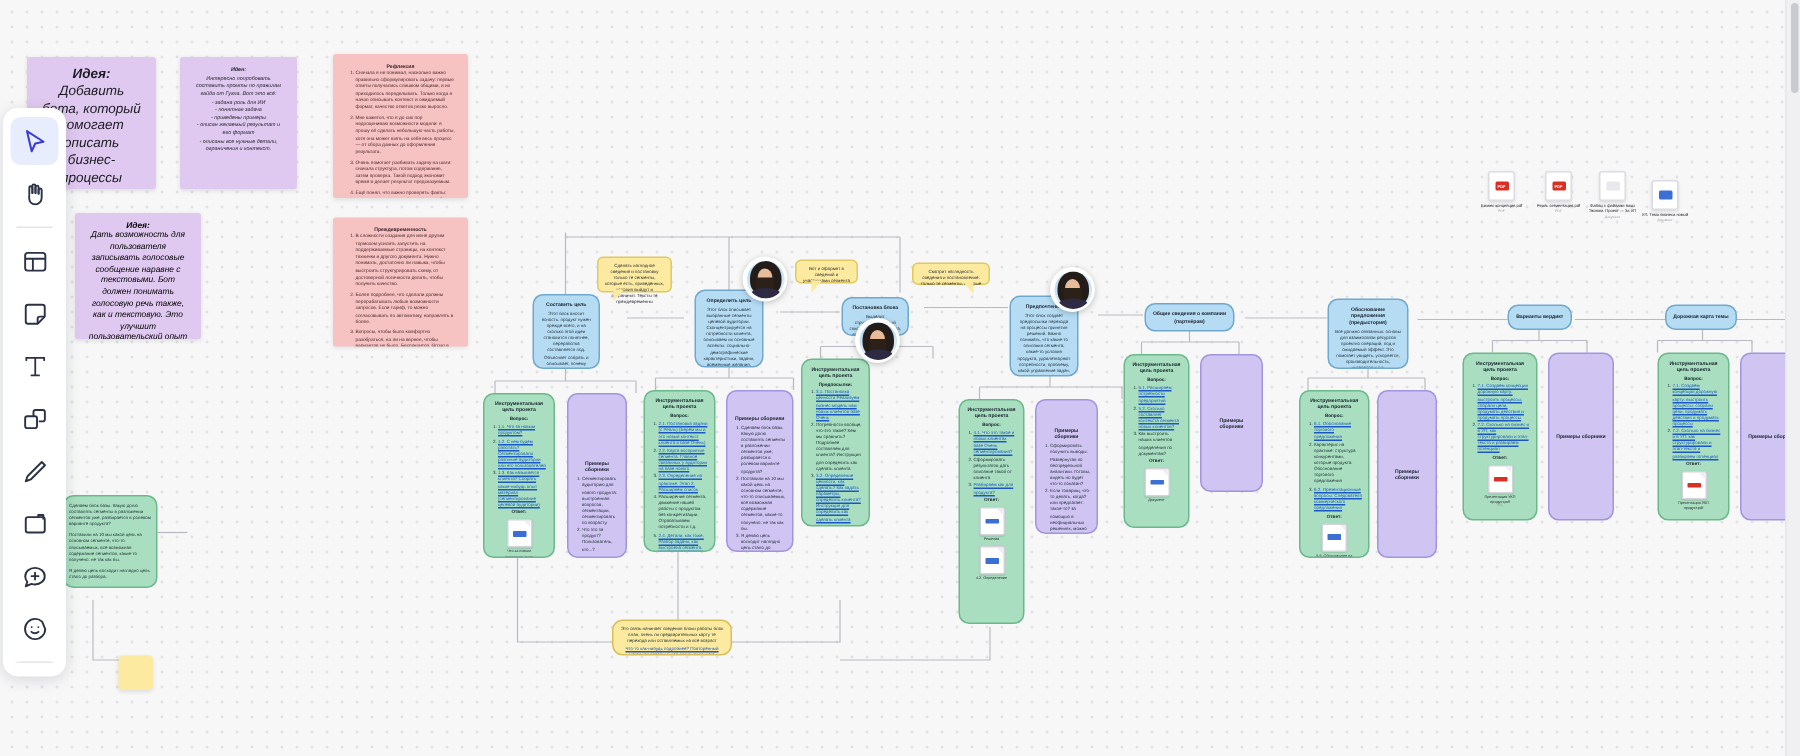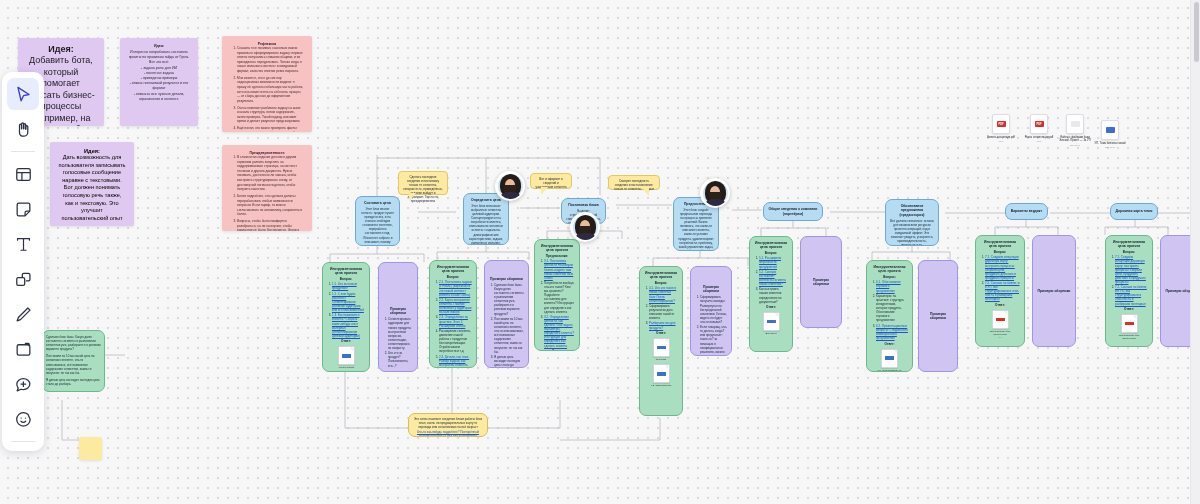--- a/index.html
+++ b/index.html
@@ -21,21 +21,21 @@
   .node{position:absolute;box-sizing:border-box;}
 
   
   .sticky{
     border-radius:2px;
     box-shadow:0 1px 3px rgba(0,0,0,.10);
     padding:6px 8px;
     display:flex;flex-direction:column;align-items:center;
     overflow:hidden;
   }
-  .sticky.purple{background:#e0c9f0;}
+  .sticky.purple{background:#e0c9f0;font-style:italic;}
   .sticky.pink{background:#f6c2c2;}
   .sticky.yellowsm{background:#fbeaa0;border-radius:3px;}
   .st-title{font-weight:bold;text-align:center;}
   .st-body{text-align:center;}
 
   
   .n1 .st-title{font-size:9px;color:#1b1b22;margin-bottom:1px;}
   .n1 .st-body{font-size:9px;line-height:11.5px;color:#1b1b22;}
   
   .tiny .st-title{font-size:3.6px;color:#1b1b22;margin-bottom:2px;}

